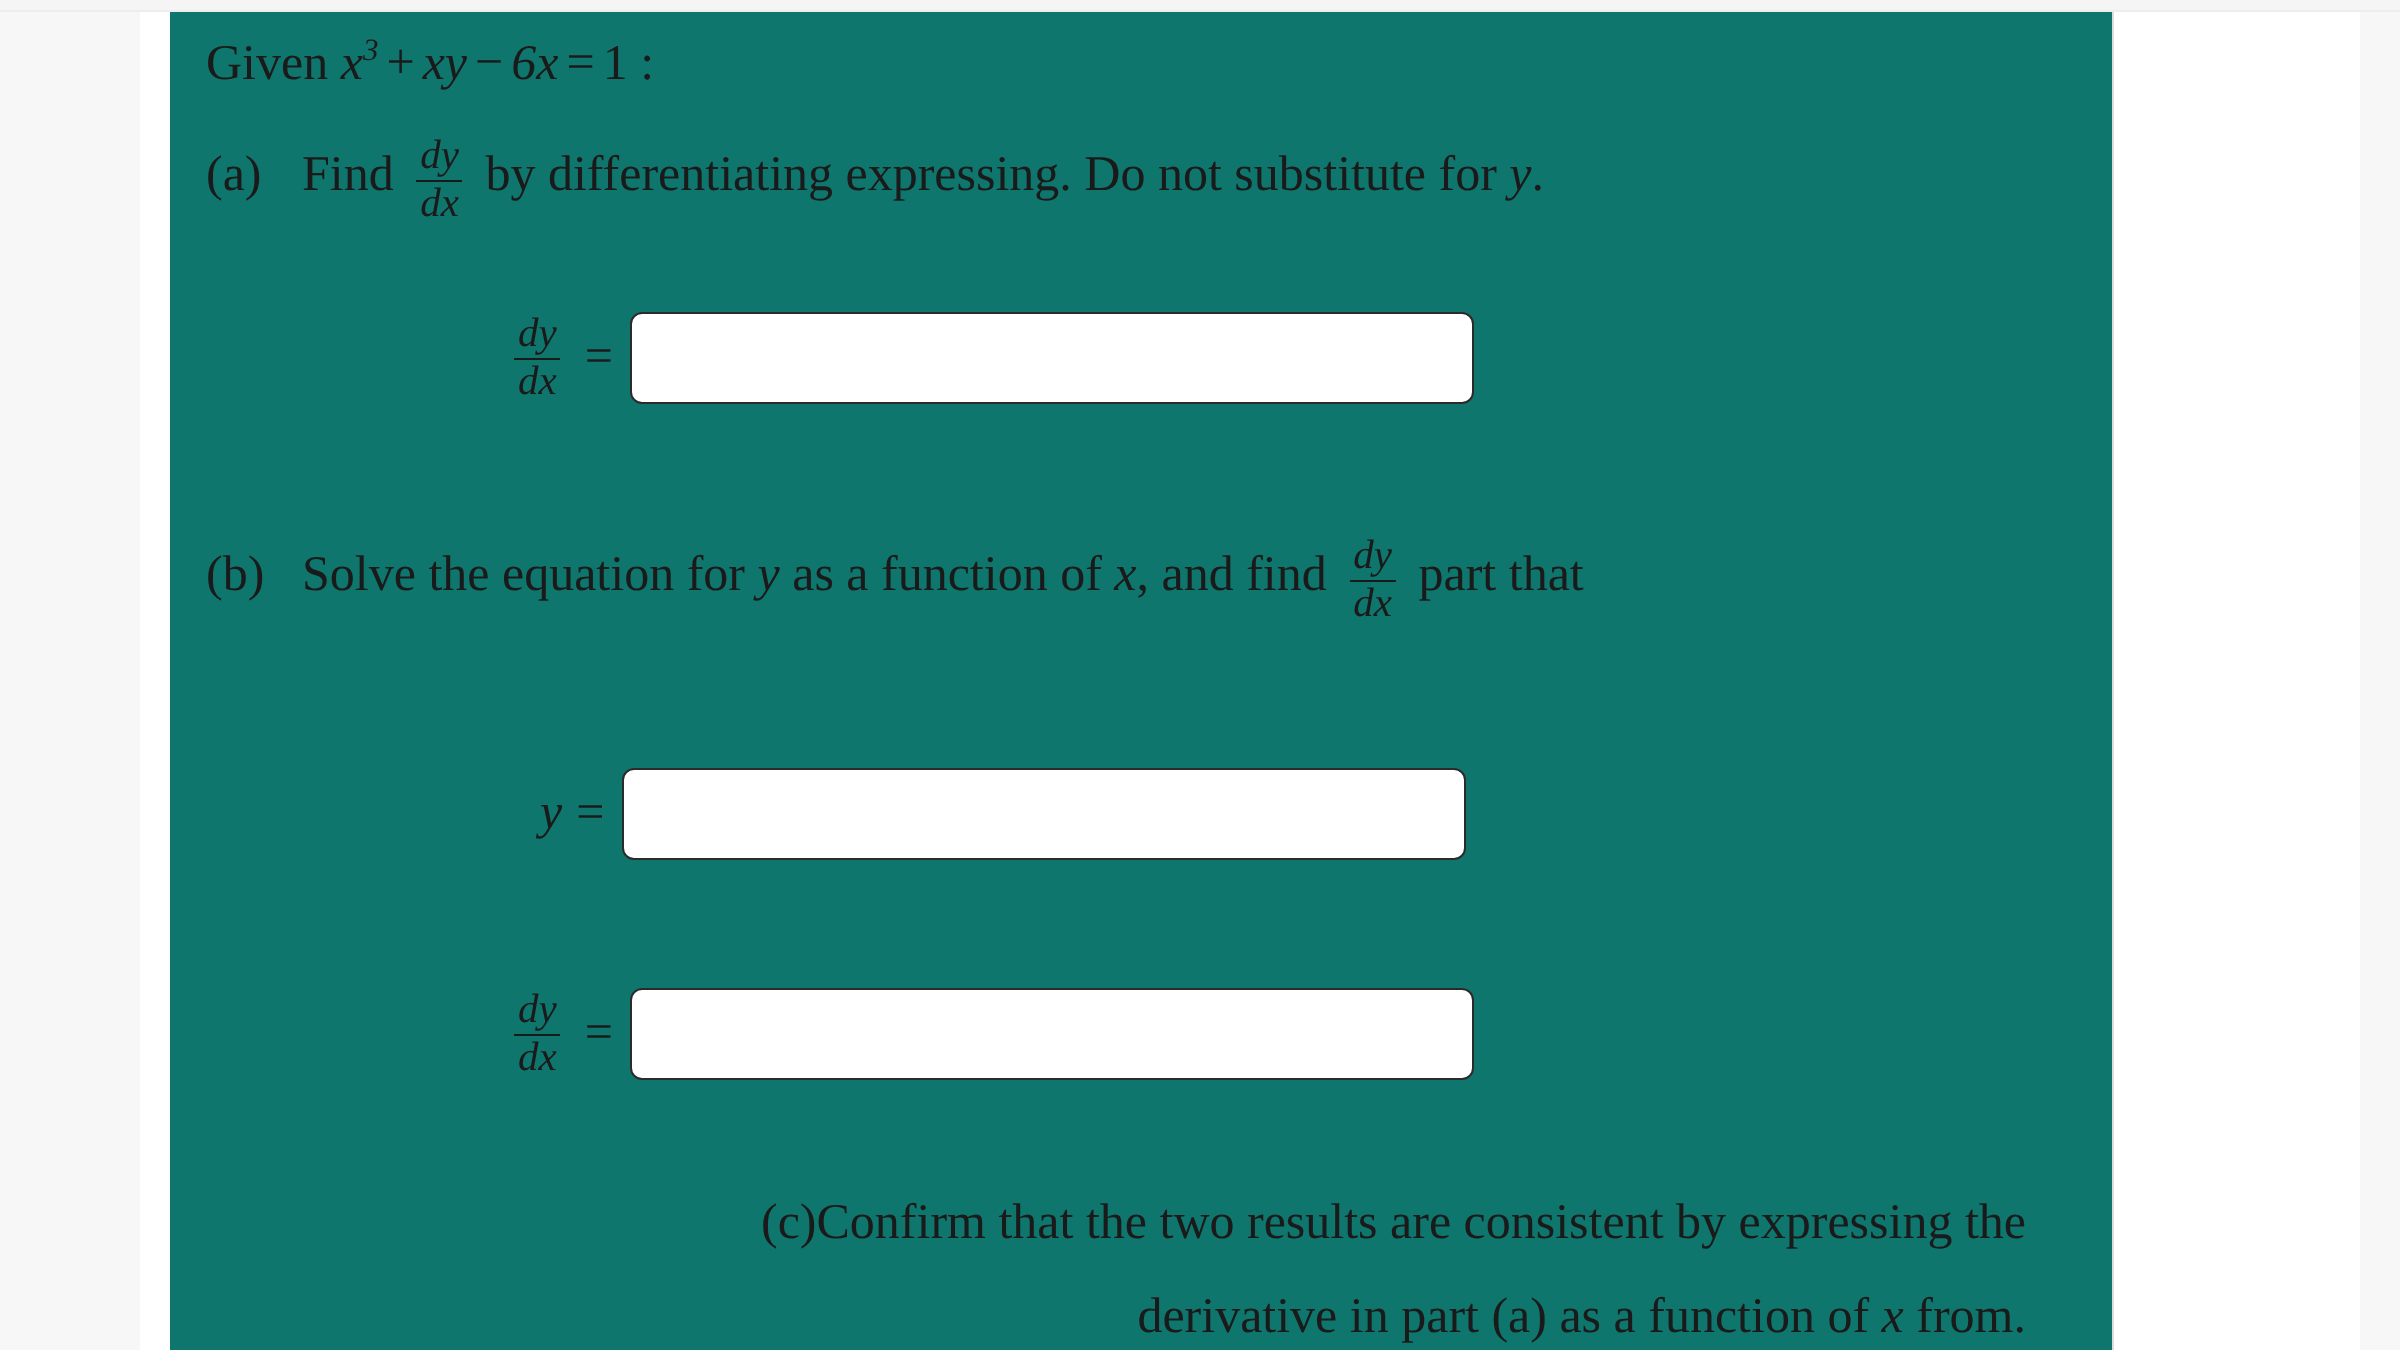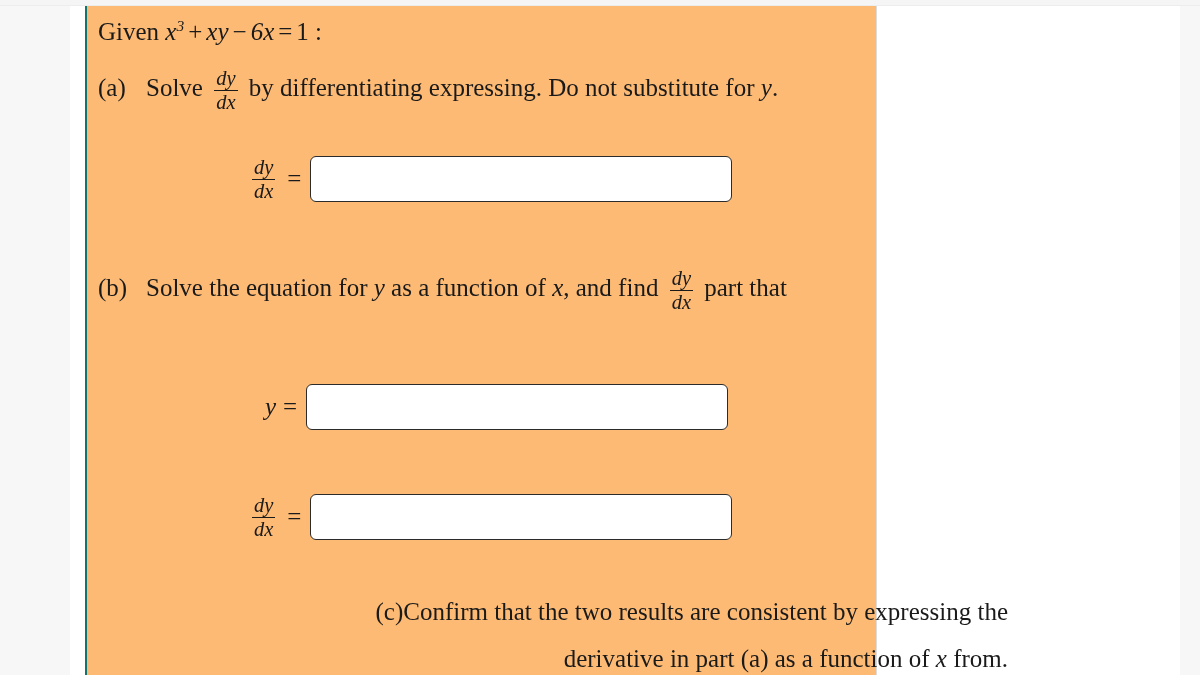--- a/index.html
+++ b/index.html
@@ -44,24 +44,24 @@
     width: 20px;
     height: 669px;
     background: #f7f7f7;
   }
 
   
   .card {
     position: absolute;
     top: 6px;
     left: 85px;
-    width: 792px;
+    width: 972px;
     height: 669px;
-    background: #fdba74;
-    border-left: 2px solid #0f766e;
+    background: #0f766e;
+    border-left: 7px solid #0f766e;
     border-right: 1px solid #dcdcdc;
     box-sizing: border-box;
   }
 
   .content {
     position: absolute;
     top: 0;
     left: 0;
     width: 927px;
     padding: 0;
@@ -191,21 +191,21 @@
     <div class="content">
 
       <div class="given-line mathline">
         <span>Given</span>
         <span class="it">x</span><span class="sup">3</span><span class="op">+</span><span class="it">xy</span><span class="op">−</span><span class="it">6x</span><span class="op">=</span><span>1</span>
         <span>:</span>
       </div>
 
       <div class="part part-a">
         <div class="part-row">
-          <span class="part-label">(a)</span><span>Solve</span>
+          <span class="part-label">(a)</span><span>Find</span>
           <span class="frac">
             <span class="num">dy</span>
             <span class="den">dx</span>
           </span>
           <span>by differentiating expressing.  Do not substitute for</span>
           <span class="it">y</span><span>.</span>
         </div>
       </div>
 
       <div class="answer-row answer-1">

